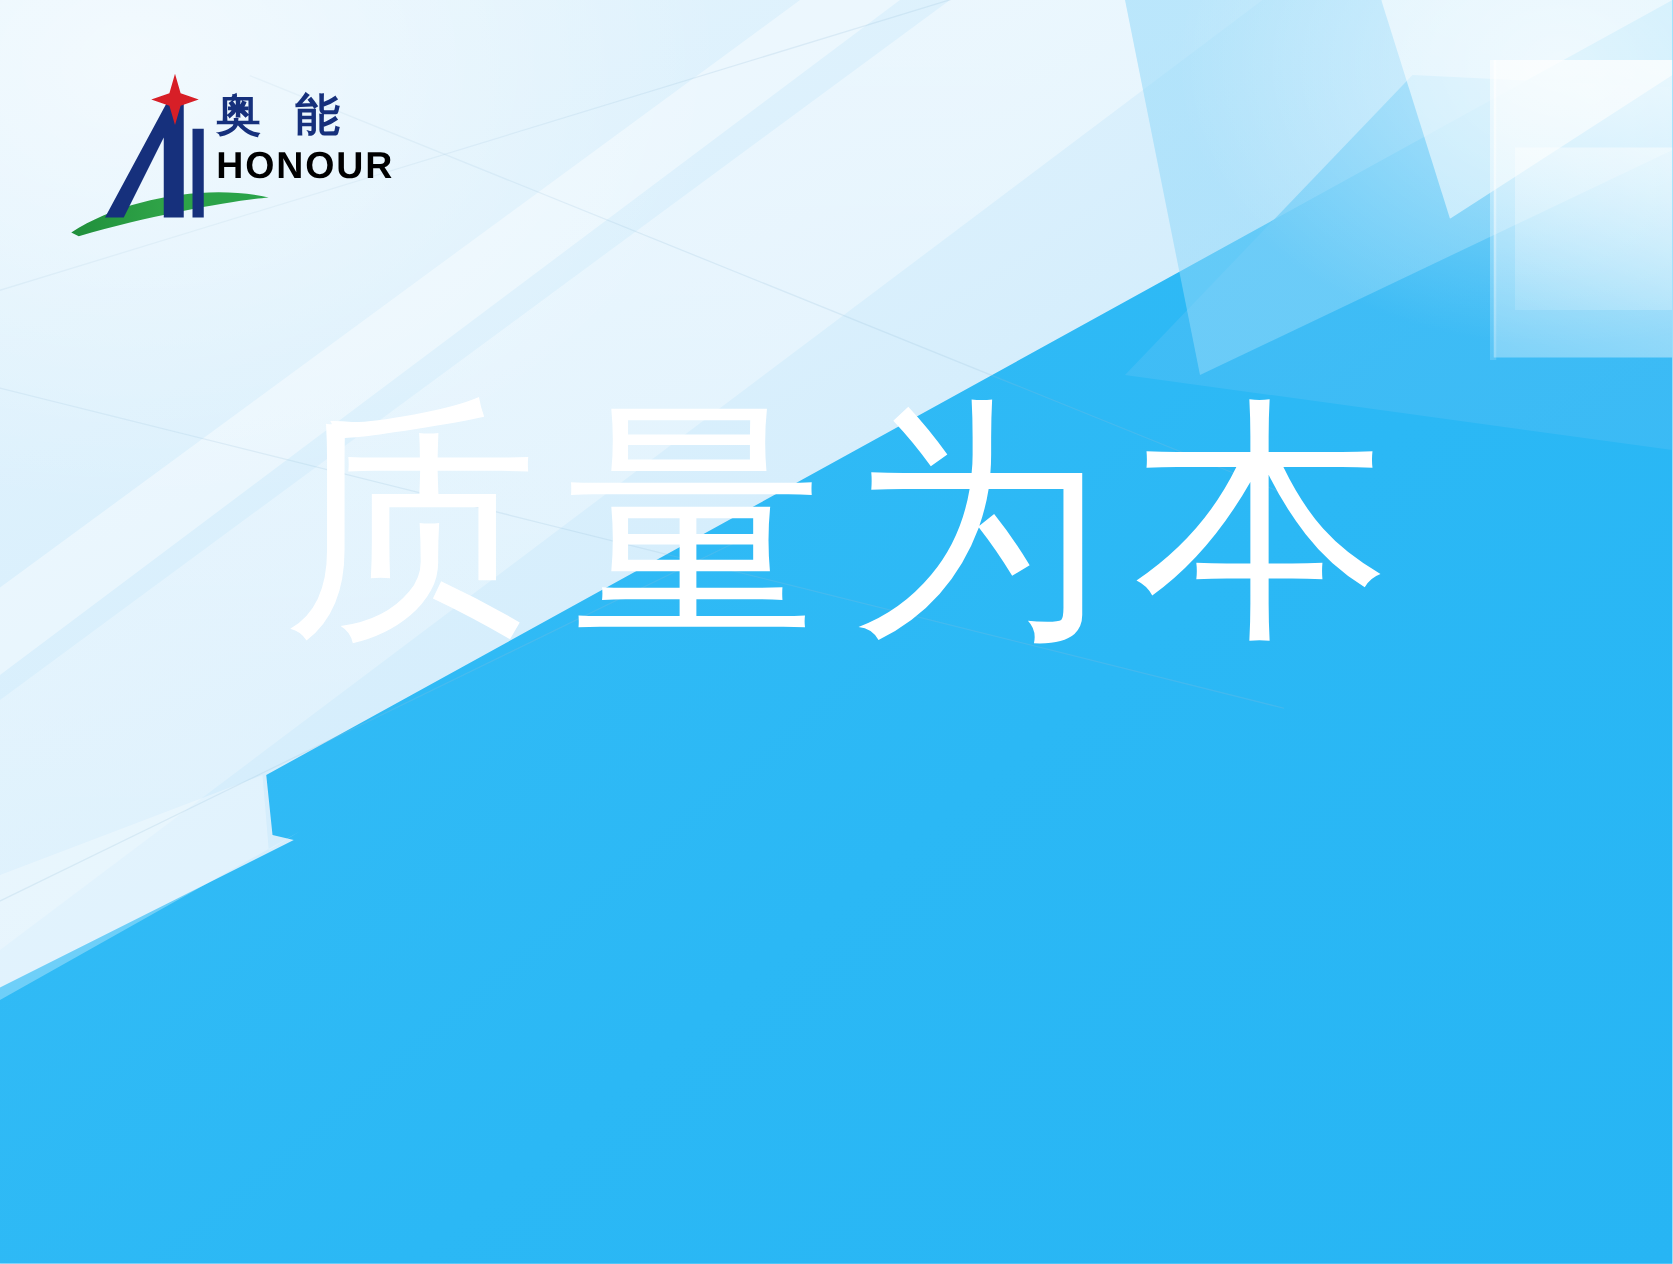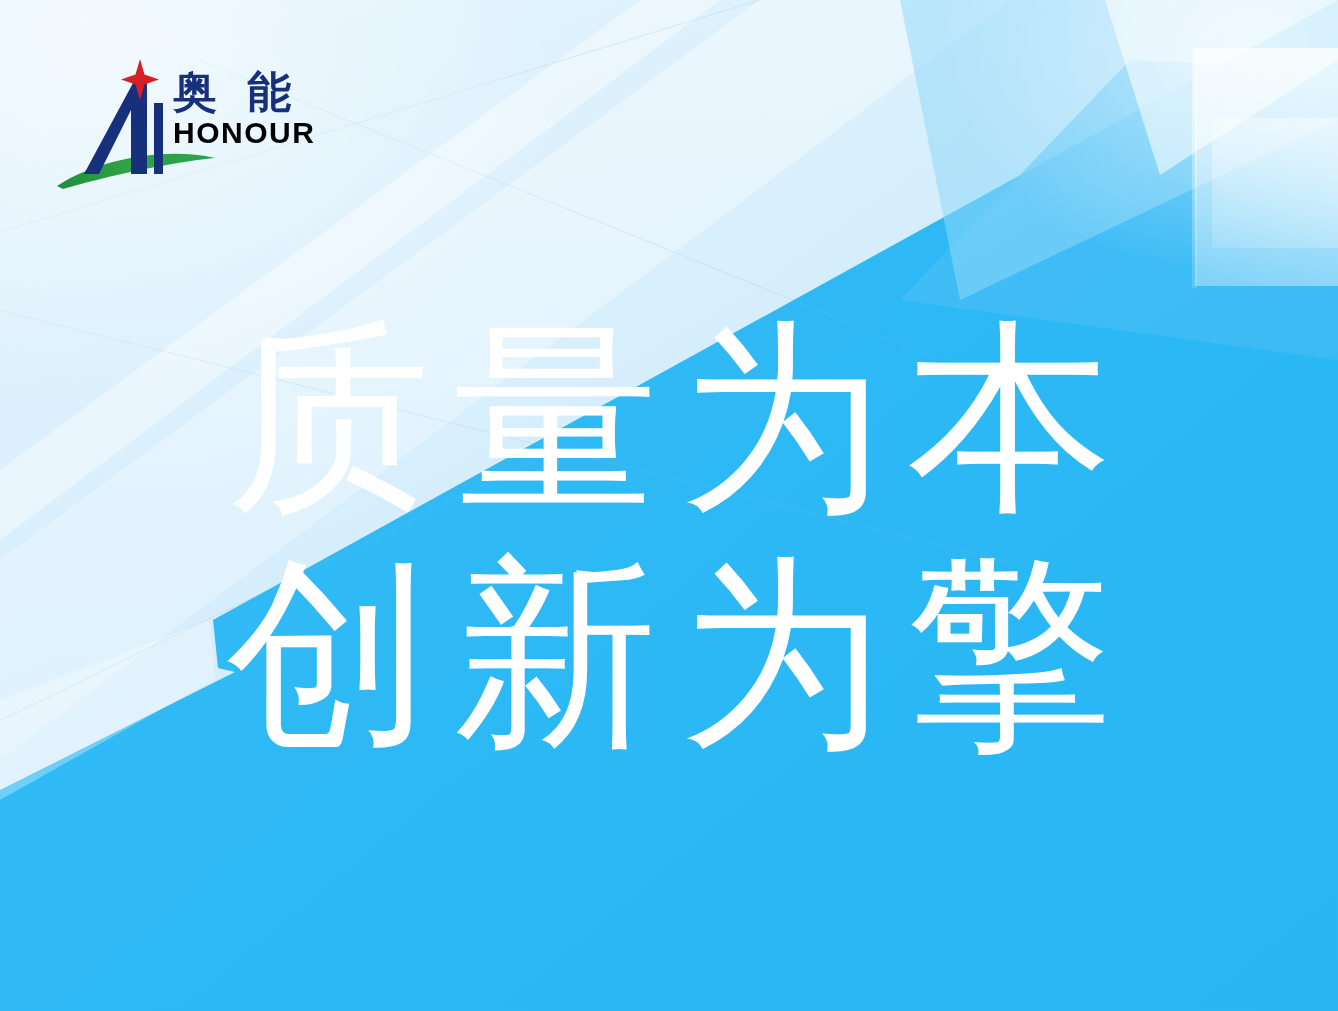--- a/index.html
+++ b/index.html
@@ -160,23 +160,22 @@
       <path d="M2 131 C 45 103, 112 92, 160 103 C 135 105, 70 116, 8 134 Z" fill="url(#arcGrad)"></path>
 
       <path d="M29 119 L78 28 L92 28 L92 119 L76 119 L76 55 L44 119 Z" fill="#16307c"></path>
 
       <rect x="99" y="48" width="9" height="71" fill="#16307c"></rect>
 
       <path d="M85 4 L89.5 19.5 L104 24.5 L89.5 29.5 L85 45 L80.5 29.5 L66 24.5 L80.5 19.5 Z" fill="#d71f27"></path>
     </svg>
 
     <div style="position:absolute;left:118px;top:14px;width:140px;">
-      <div style="color:#16307c;font-size:44px;line-height:46px;font-weight:700;letter-spacing:9px;font-family:Liberation Sans, sans-serif;">奥 能</div>
+      <div style="color:#16307c;font-size:36px;line-height:46px;font-weight:700;letter-spacing:9px;font-family:Liberation Serif, serif;">奥 能</div>
       <div style="color:#000000;font-size:30px;line-height:34px;font-weight:700;letter-spacing:1.5px;margin-top:1px;font-family:'Liberation Sans',sans-serif;">HONOUR</div>
     </div>
   </div>
 
   <div id="headline">
     <div class="hl-line">质量为本</div>
-    <div class="hl-line">创新为擎</div>
   </div>
 
 </div>
 
 </body></html>

